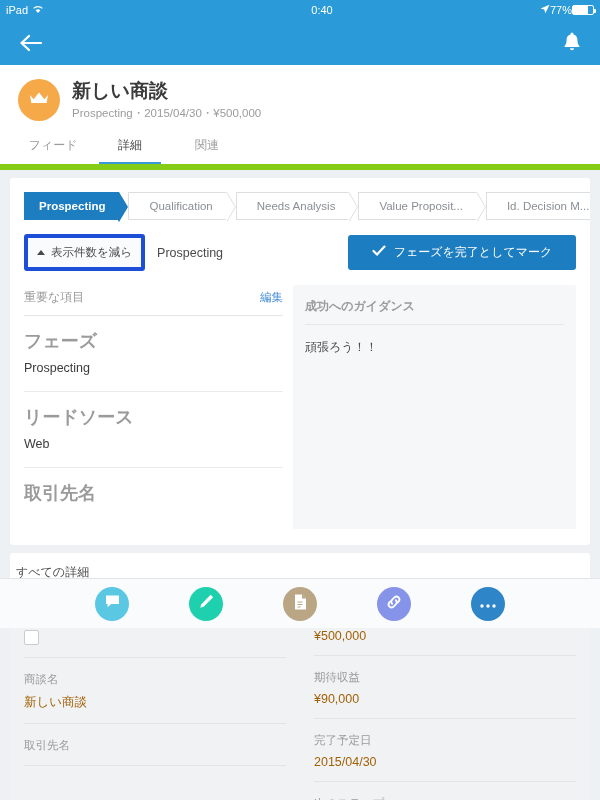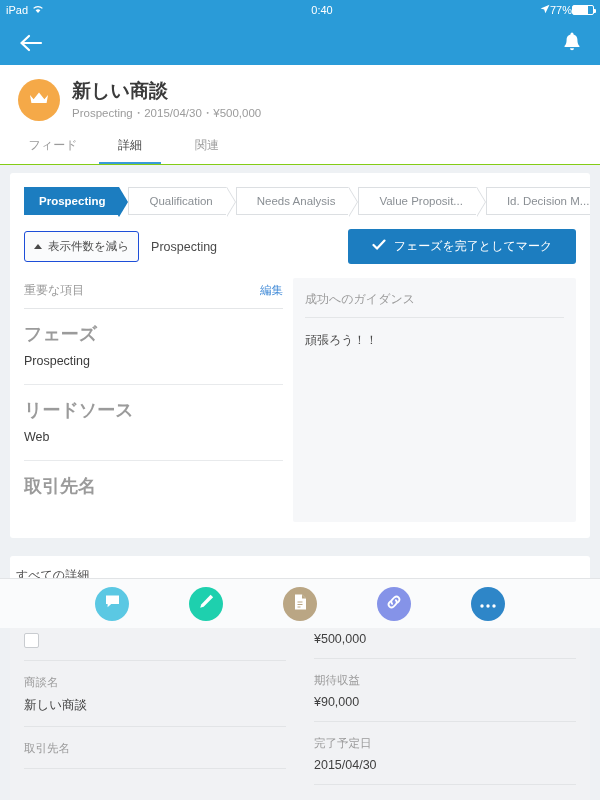--- a/index.html
+++ b/index.html
@@ -49,32 +49,32 @@
   .avatar {
     width: 42px; height: 42px; border-radius: 50%; background: #F5A948;
     display: flex; align-items: center; justify-content: center;
     flex: none; margin-right: 12px;
   }
   .rec-title {
     font-size: 19px; color: #3b3b3b; font-weight: bold; line-height: 1.25;
   }
   .rec-sub { font-size: 11.5px; color: #9b9b9b; margin-top: 3px; }
 
-  .tabs { display: flex; padding: 0 22px; border-bottom: 1px solid #84cc16; }
+  .tabs { display: flex; padding: 0 22px; border-bottom: 6px solid #84cc16; }
   .tab {
     font-size: 12px; color: #9b9b9b; padding: 6px 0 8px 0;
     width: 62px; text-align: center; margin-right: 15px;
     border-bottom: 2px solid transparent;
   }
   .tab.active { color: #4a4a4a; border-bottom-color: #3a9ad9; }
 
   
   .page { padding: 8px 10px 0 10px; }
 
-  .card { background: #fff; border-radius: 3px; margin-bottom: 18px; }
+  .card { background: #fff; border-radius: 3px; margin-bottom: 8px; }
 
   
   .path-wrap { padding: 14px 0 10px 14px; overflow: hidden; }
   .path { display: flex; height: 28px; }
   .stage {
     position: relative; height: 28px; display: flex; align-items: center;
     padding: 0 14px 0 20px; font-size: 11.5px; color: #8a8f94;
     border: 1px solid #dcdfe2; border-right: none;
     background: #fff; margin-right: 9px; white-space: nowrap; flex: none;
   }
@@ -91,21 +91,21 @@
     background: #1C7DC0; border-color: #1C7DC0; color: #fff; font-weight: bold;
   }
   .stage.active::after { border-left-color: #1C7DC0; }
   .stage.active::before { border-left-color: #1C7DC0; }
 
   
   .action-row {
     display: flex; align-items: center; padding: 4px 14px 14px 14px;
   }
   .collapse-btn {
-    border: 1px solid #1d4ed8; background: #fafbfc; border-radius: 3px;
+    border: 4px solid #1d4ed8; background: #fafbfc; border-radius: 3px;
     font-size: 11.5px; color: #4a4a4a; padding: 7px 9px;
     display: flex; align-items: center; gap: 6px;
     max-width: 124px; overflow: hidden; white-space: nowrap;
   }
   .caret-up {
     width: 0; height: 0; border-left: 4px solid transparent;
     border-right: 4px solid transparent; border-bottom: 5px solid #4a4a4a;
     flex: none;
   }
   .cur-stage { font-size: 12.5px; color: #4a4a4a; margin-left: 12px; }
@@ -120,41 +120,41 @@
   .panels { display: flex; gap: 10px; padding: 0 14px 16px 14px; }
   .panel { flex: 1; }
   .panel.guidance { background: #f6f7f9; border-radius: 2px; padding: 0 12px; }
 
   .panel-head {
     display: flex; align-items: baseline; justify-content: space-between;
     border-bottom: 1px solid #e4e6e8; padding: 4px 0 9px 0;
   }
   .panel-head .ttl { font-size: 12px; color: #9b9b9b; }
   .panel-head .edit { font-size: 11.5px; color: #4a90d9; }
-  .guidance .panel-head { padding-top: 13px; }
+  .guidance .panel-head { padding-top: 13px; font-weight: bold; }
   .guidance-body { font-size: 12px; color: #4a4a4a; padding: 14px 0; min-height: 160px; }
 
   .field { border-bottom: 1px solid #e8eaec; padding: 13px 0 16px 0; }
   .field:last-child { border-bottom: none; min-height: 54px; }
   .f-label { font-size: 18px; color: #9b9b9b; font-weight: bold; }
   .f-value { font-size: 12.5px; color: #3b3b3b; margin-top: 8px; }
 
   
   .details-card { background: #f1f2f4; border-radius: 3px; overflow: hidden; }
   .details-head {
     background: #fff; font-size: 12px; color: #4a4a4a;
     padding: 11px 6px; border-bottom: 1px solid #eceef0;
   }
   .details-cols { display: flex; padding: 0 14px; }
   .d-col { flex: 1; }
   .d-col:first-child { padding-right: 14px; }
   .d-col:last-child { padding-left: 14px; }
   .d-field { border-bottom: 1px solid #e2e4e6; padding: 14px 0 12px 0; }
   .d-label { font-size: 11.5px; color: #9b9b9b; }
-  .d-value { font-size: 12.5px; color: #404040; margin-top: 7px; }
+  .d-value { font-size: 12.5px; color: #a16207; margin-top: 7px; }
   .d-value.link { color: #4a90d9; }
   .d-check {
     width: 15px; height: 15px; border: 1px solid #c9ccd0;
     border-radius: 2px; background: #fff; margin-top: 8px;
   }
 
   
   .bottombar {
     position: absolute; left: 0; right: 0; bottom: 0; height: 50px;
     background: #fafbfc; border-top: 1px solid #e2e4e6;

